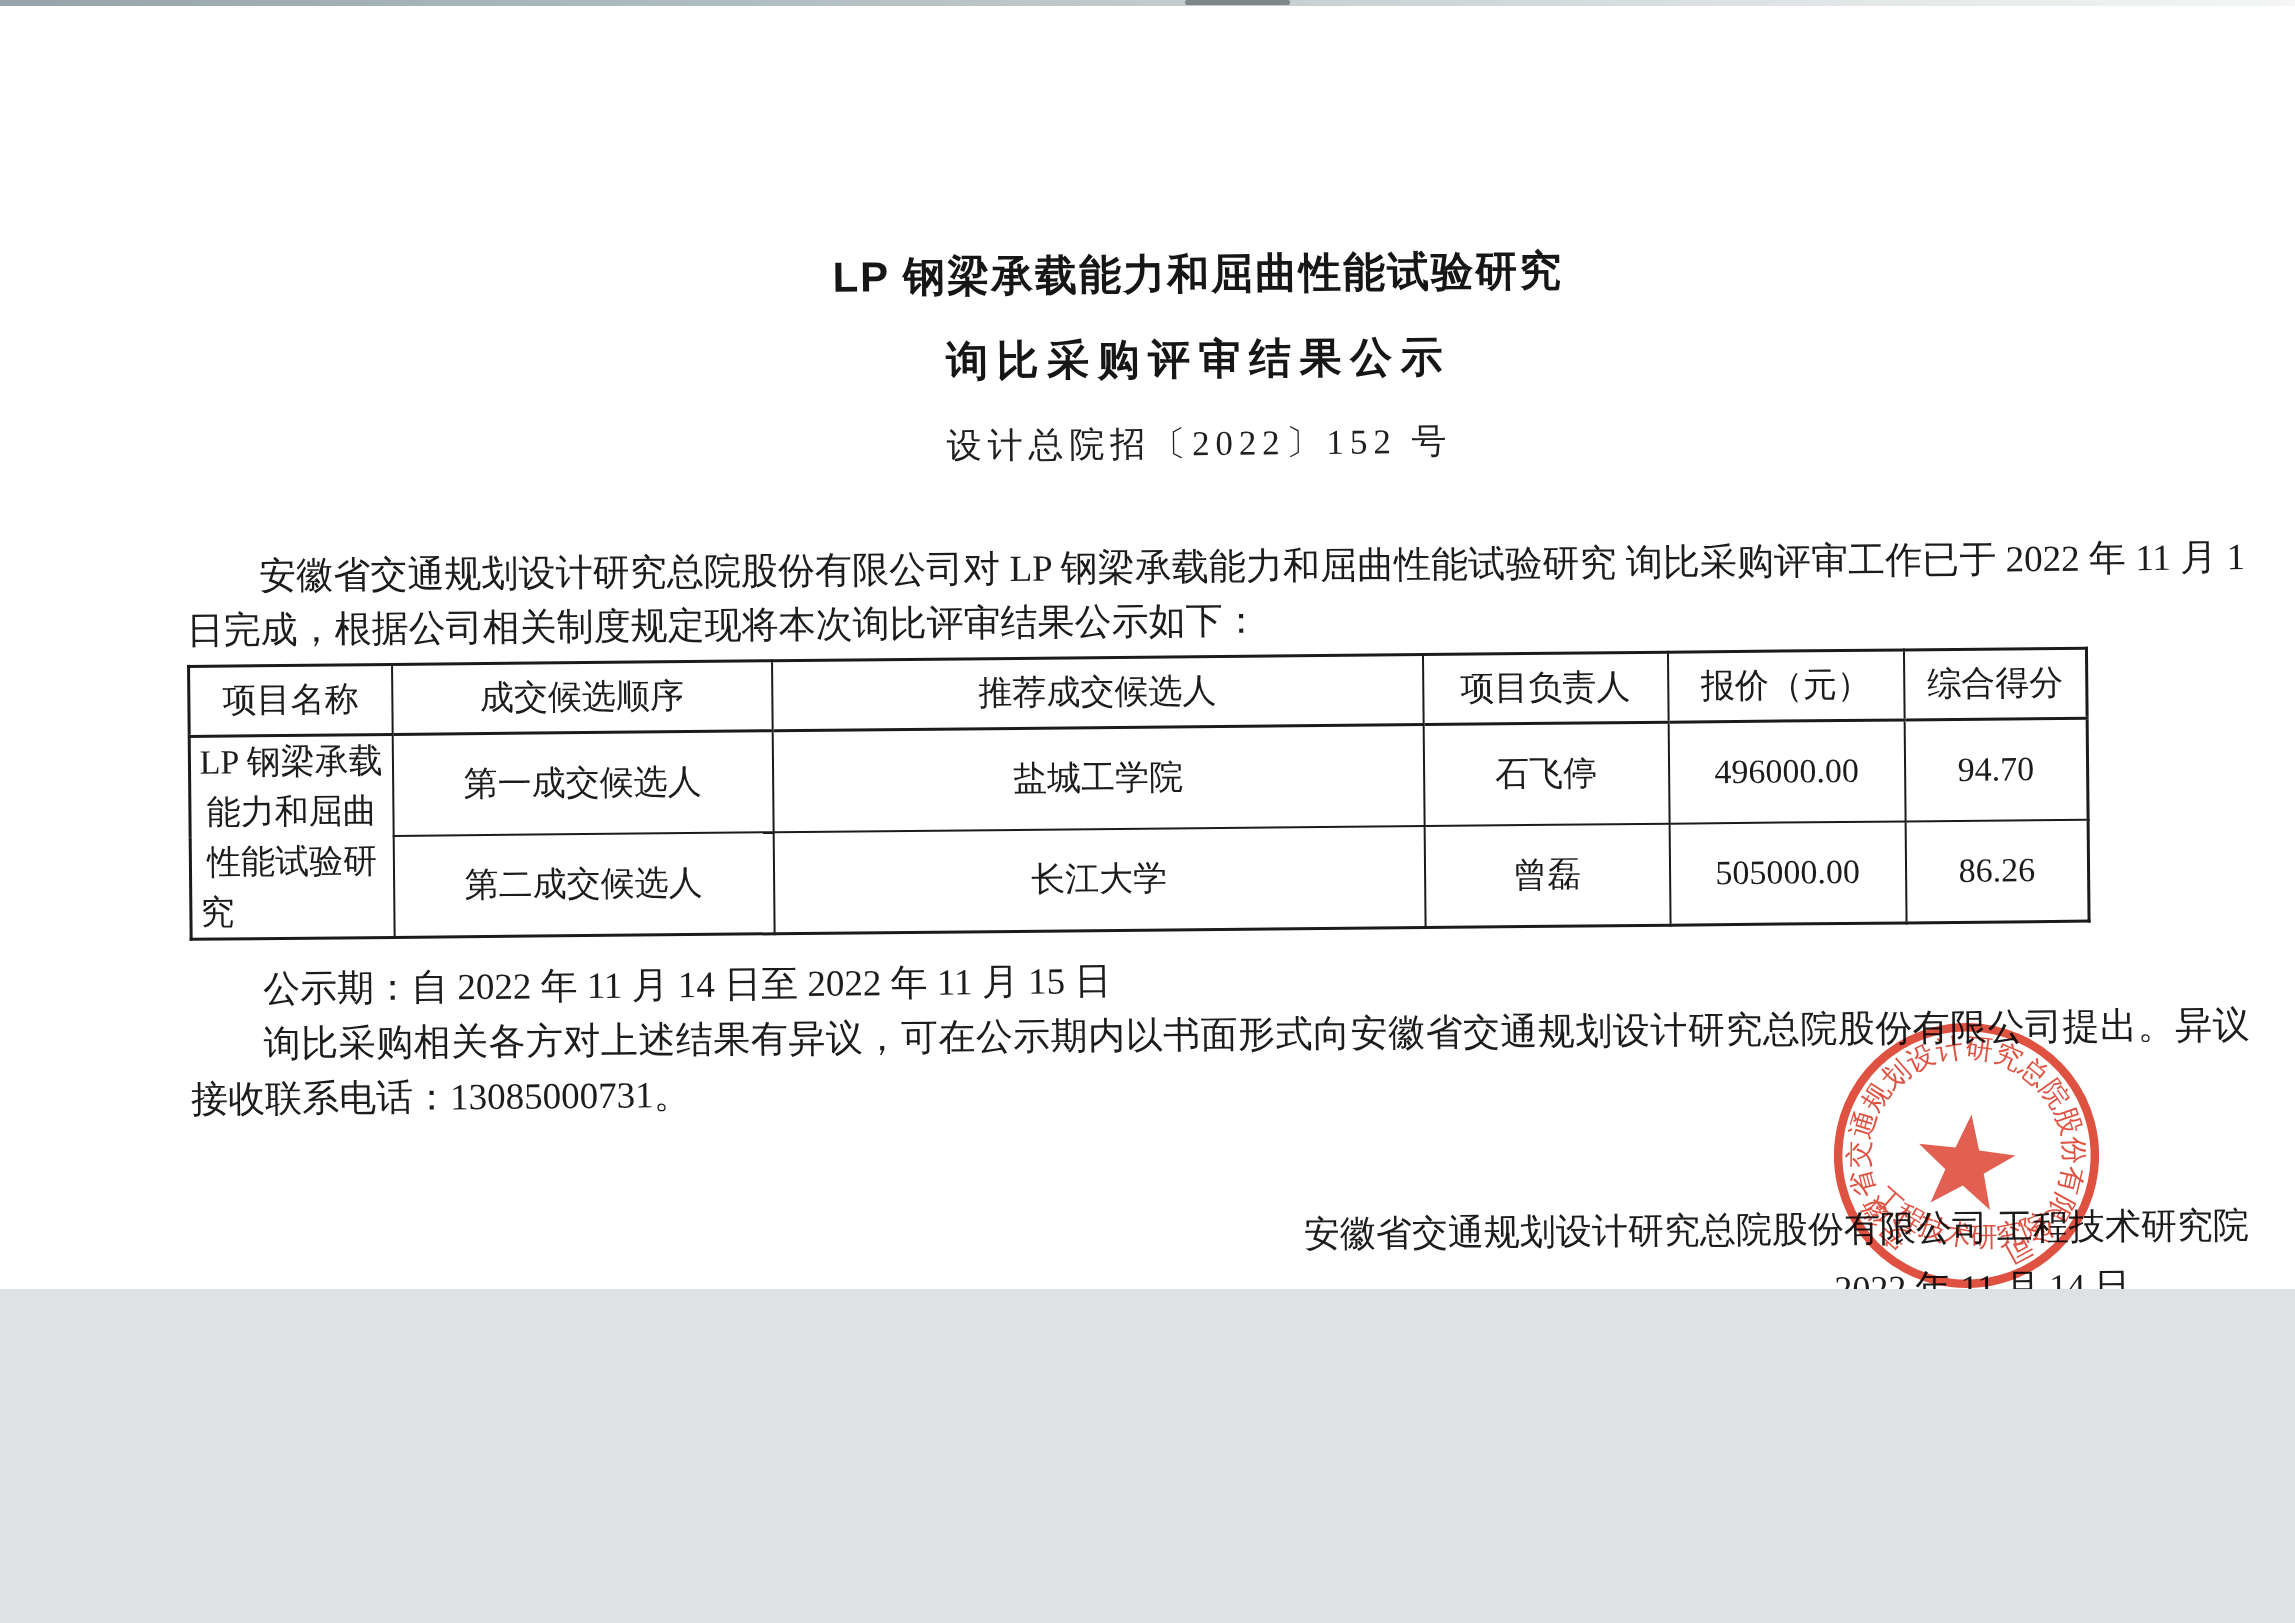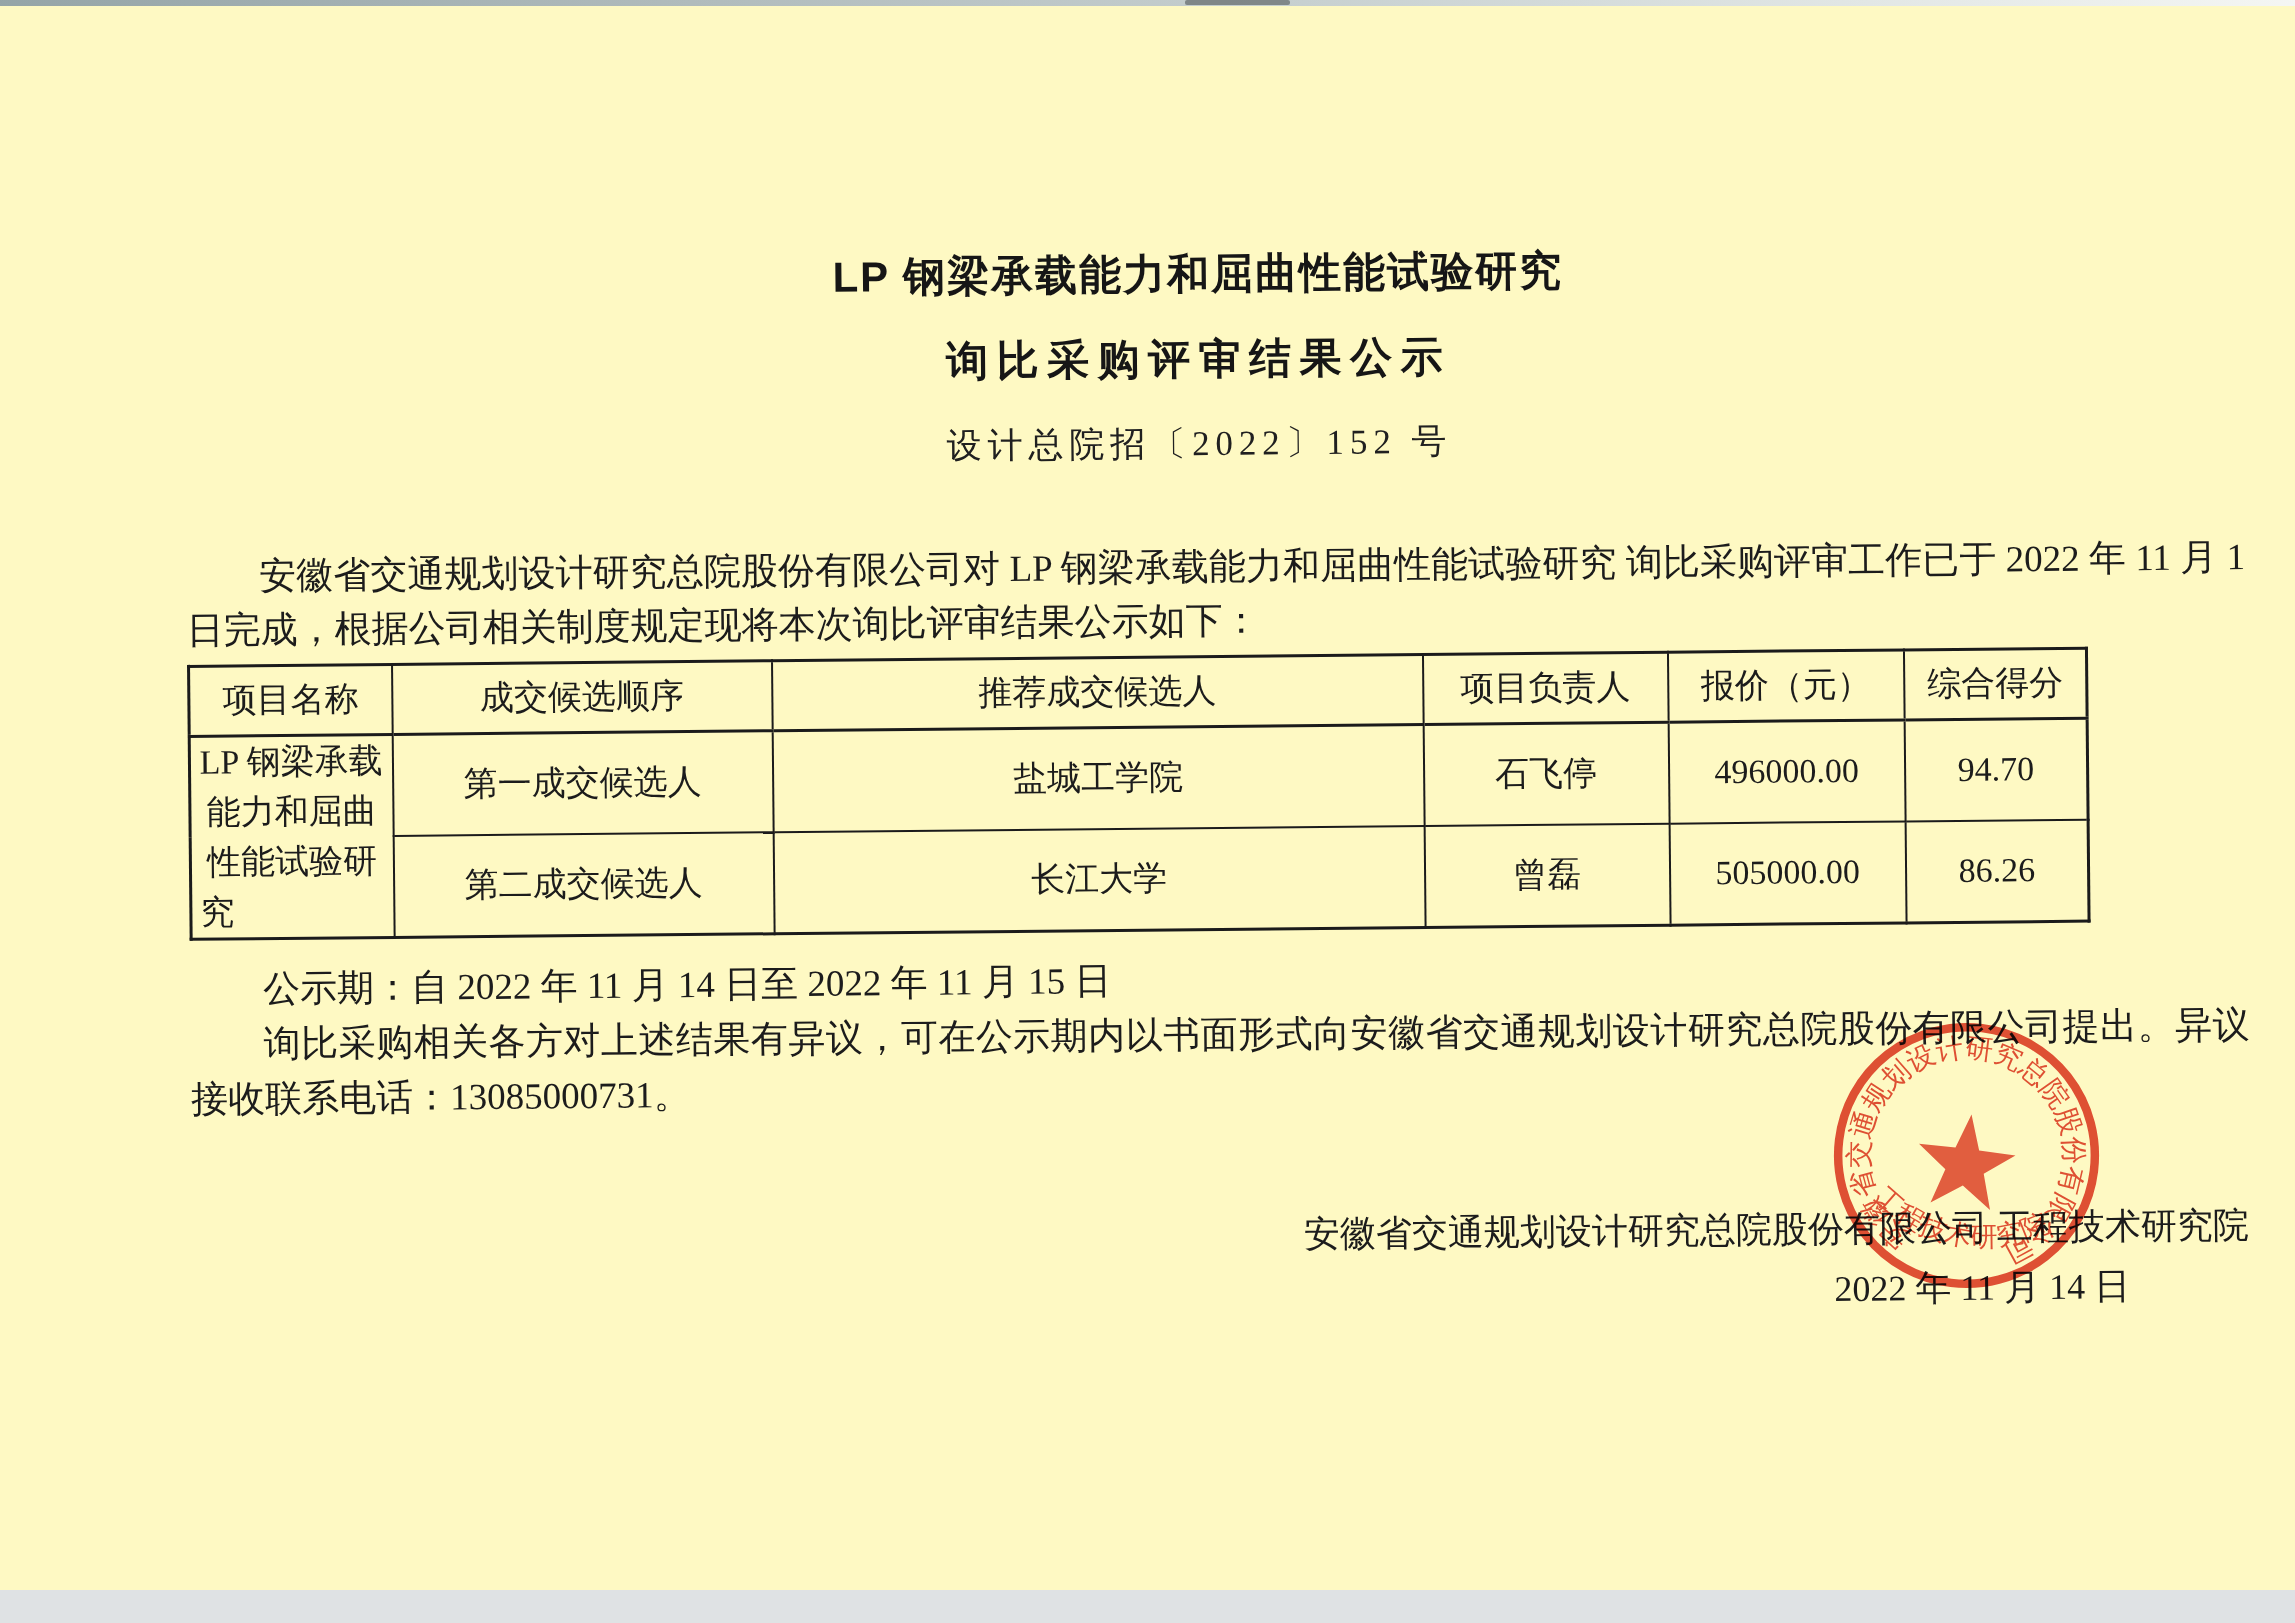--- a/index.html
+++ b/index.html
@@ -1,19 +1,19 @@
 <!DOCTYPE html>
 <html style="font-size:10.5px"><head>
 <meta charset="utf-8">
 <style>
   html, body { margin:0; padding:0; background:#dfe2e4; }
   .page {
     position:relative;
-    width:2295px; height:1590px;
-    background:#fef9c3;
+    width:2295px; height:1289px;
+    background:#ffffff;
     overflow:hidden;
     font-family:"Liberation Serif", serif;
     color:#1c1c1c;
   }
   
   .scan-edge {
     position:absolute; top:0; left:0; width:100%; height:5.9px;
     background:linear-gradient(90deg,#8fa0a6 0%,#aab6ba 28%,#c2cccf 55%,#dde3e4 78%,#f4f6f6 100%);
     opacity:.95;
   }

